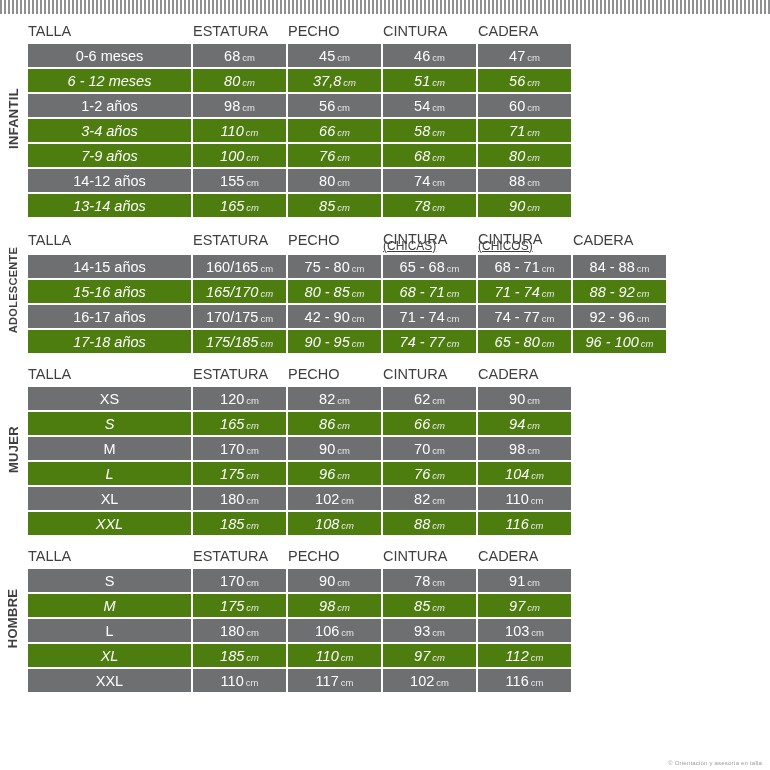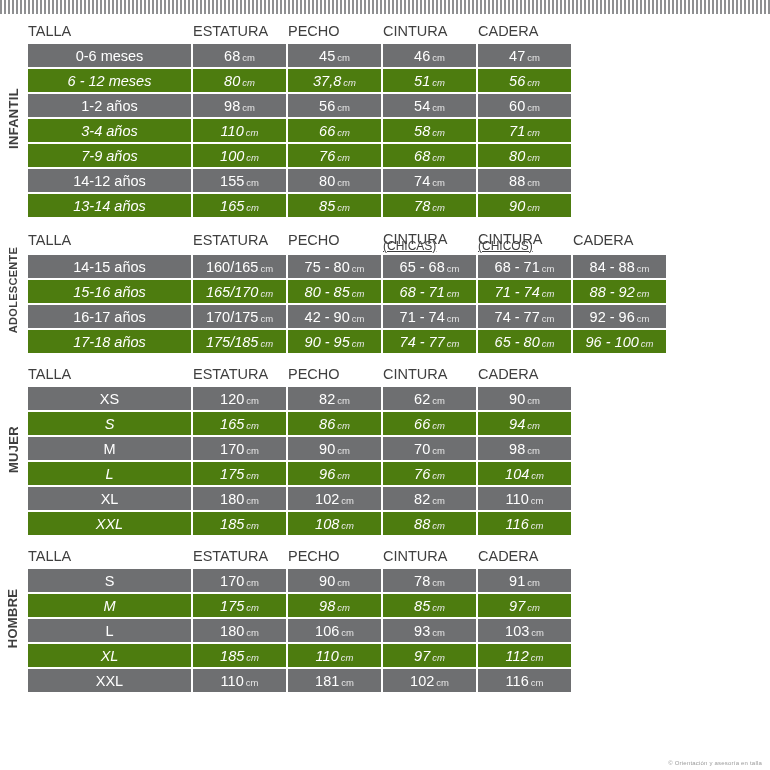--- a/index.html
+++ b/index.html
@@ -371,21 +371,21 @@
             <tr>
               <td class="cell c-light"><span>XL</span></td>
               <td class="cell c-light"><span>185</span><span class="u">cm</span></td>
               <td class="cell c-light"><span>110</span><span class="u">cm</span></td>
               <td class="cell c-light"><span>97</span><span class="u">cm</span></td>
               <td class="cell c-light"><span>112</span><span class="u">cm</span></td>
             </tr>
             <tr>
               <td class="cell c-dark"><span>XXL</span></td>
               <td class="cell c-dark"><span>110</span><span class="u">cm</span></td>
-              <td class="cell c-dark"><span>181</span><span class="u">cm</span></td>
+              <td class="cell c-dark"><span>117</span><span class="u">cm</span></td>
               <td class="cell c-dark"><span>102</span><span class="u">cm</span></td>
               <td class="cell c-dark"><span>116</span><span class="u">cm</span></td>
             </tr>
           </tbody>
         </table>
       </div>
     </div>
   <div class="footer-note">© Orientación y asesoría en talla</div>
 </div>
 

